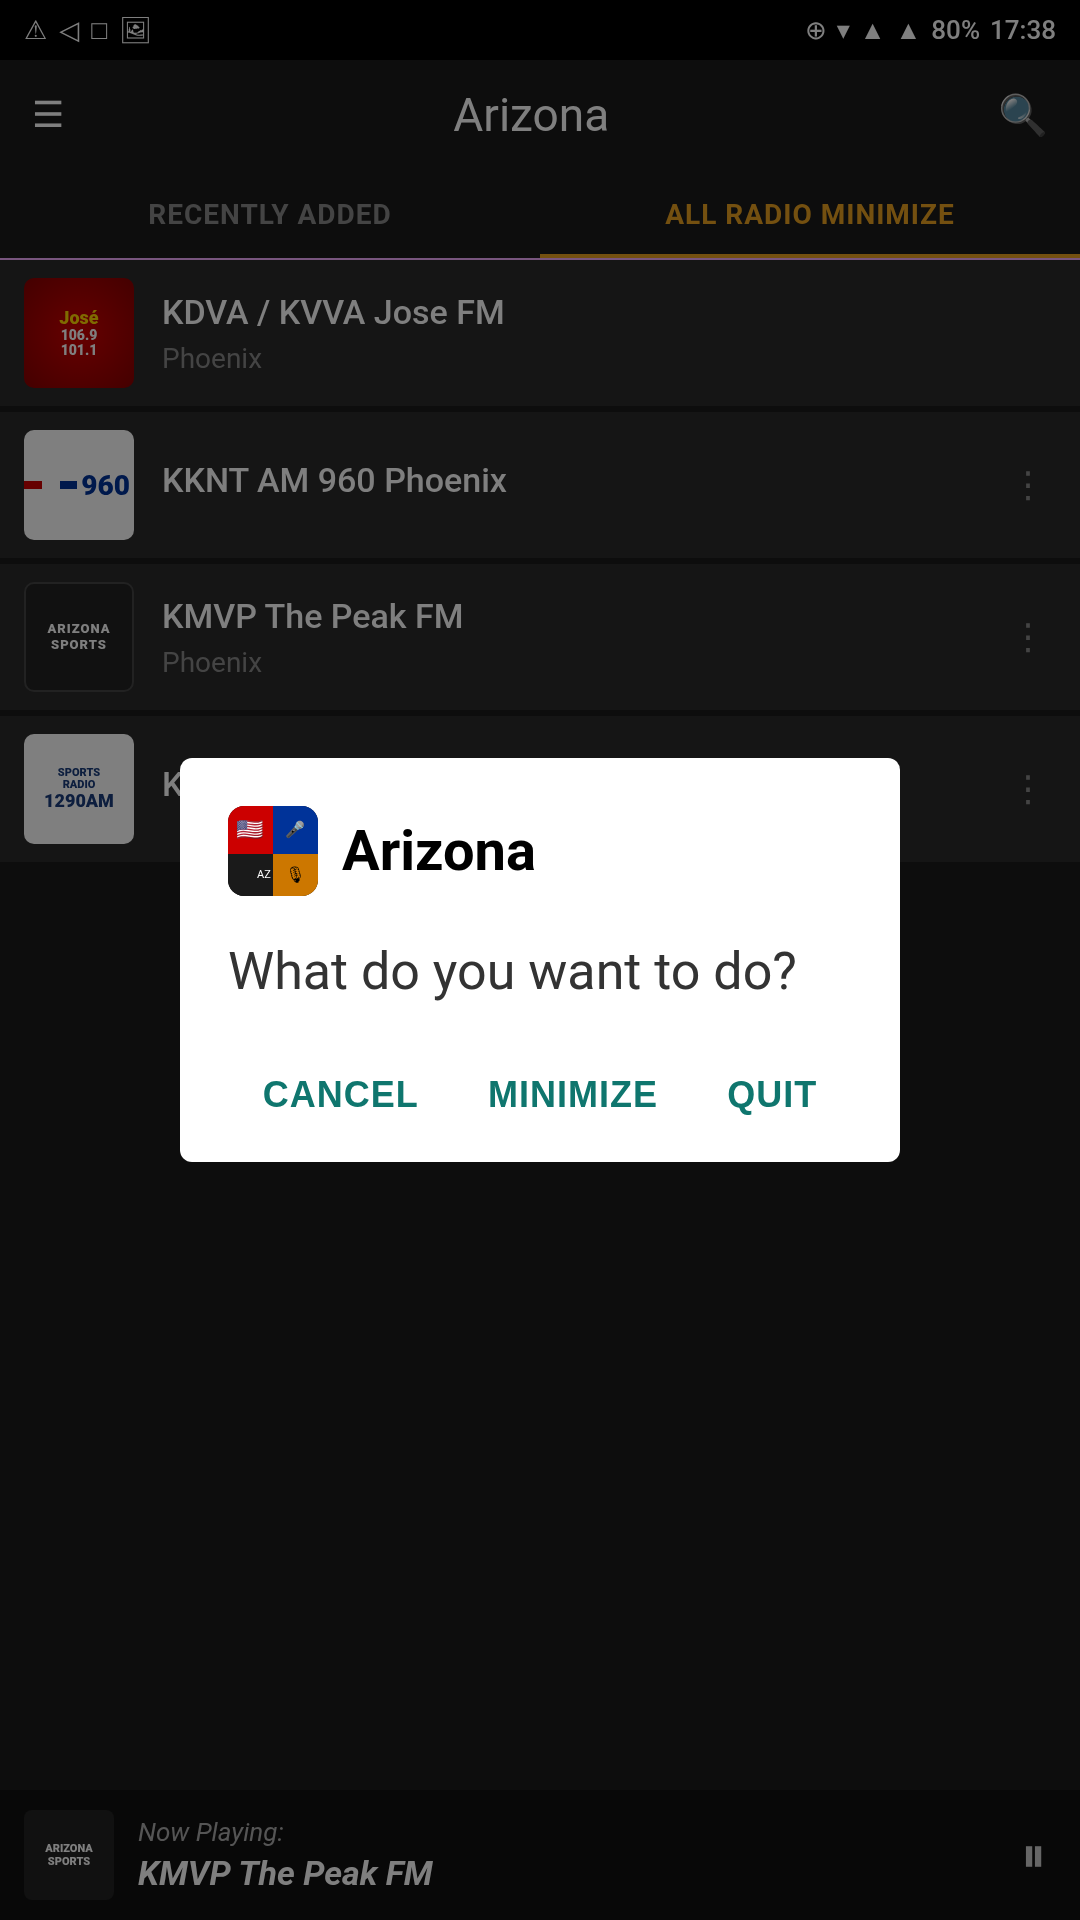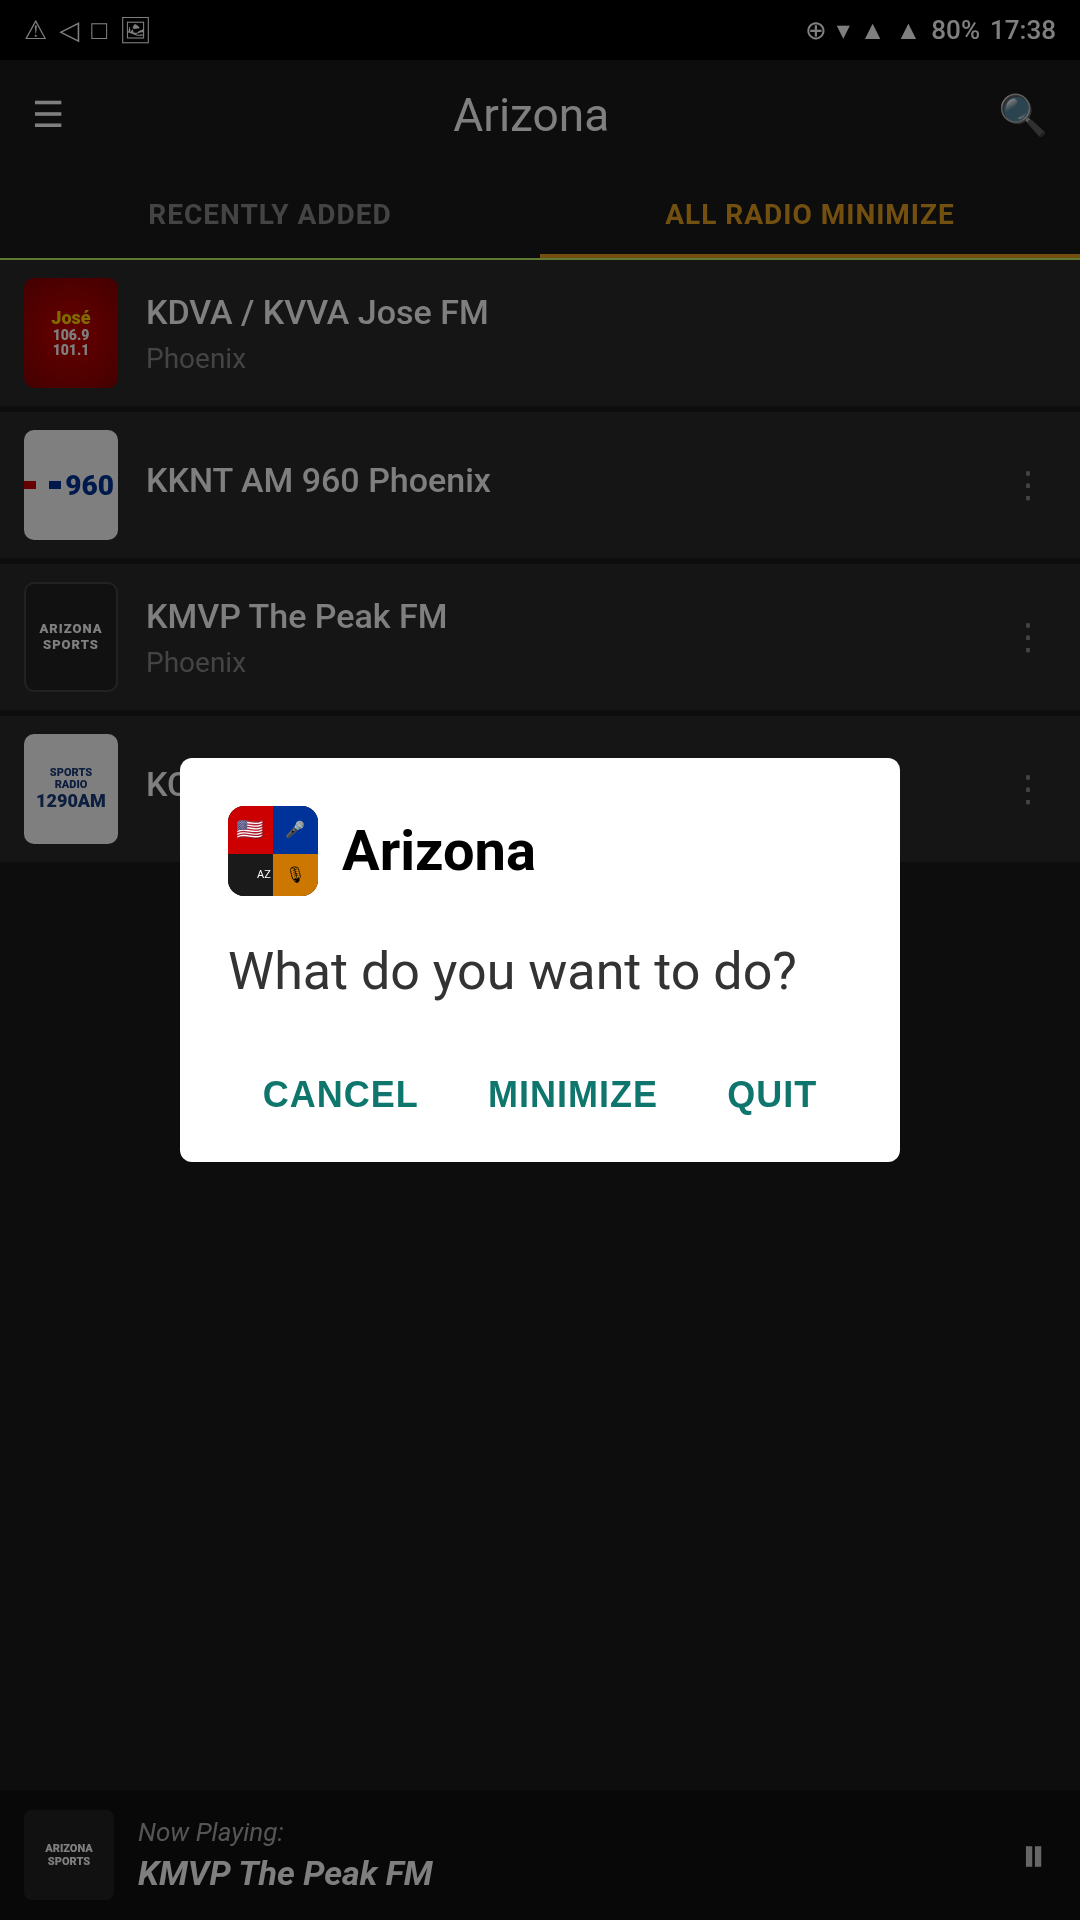--- a/index.html
+++ b/index.html
@@ -67,21 +67,21 @@
       font-size: 40px;
     }
 
     
     .tabs {
       width: 100%;
       height: 90px;
       background: #1a1a1a;
       display: flex;
       align-items: stretch;
-      border-bottom: 2px solid #bef264;
+      border-bottom: 2px solid #f0abfc;
     }
     .tab {
       flex: 1;
       display: flex;
       align-items: center;
       justify-content: center;
       font-size: 28px;
       font-weight: 700;
       letter-spacing: 1px;
       cursor: pointer;
@@ -114,21 +114,21 @@
       background: #2a2a2a;
       margin-bottom: 6px;
       display: flex;
       align-items: center;
       padding: 18px 24px;
       min-height: 130px;
       position: relative;
     }
 
     .station-logo {
-      width: 94px;
+      width: 110px;
       height: 110px;
       border-radius: 10px;
       flex-shrink: 0;
       margin-right: 28px;
       display: flex;
       align-items: center;
       justify-content: center;
       overflow: hidden;
     }
 

